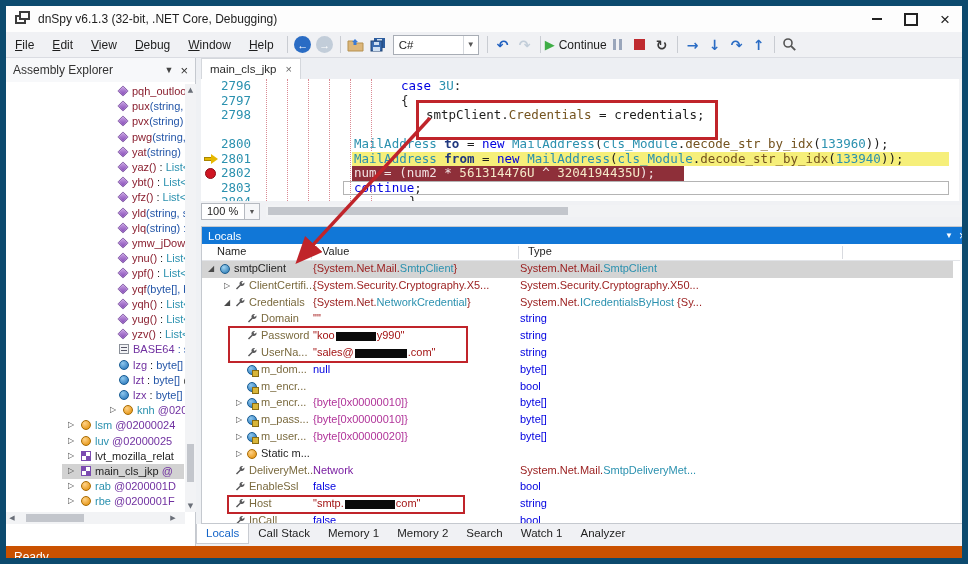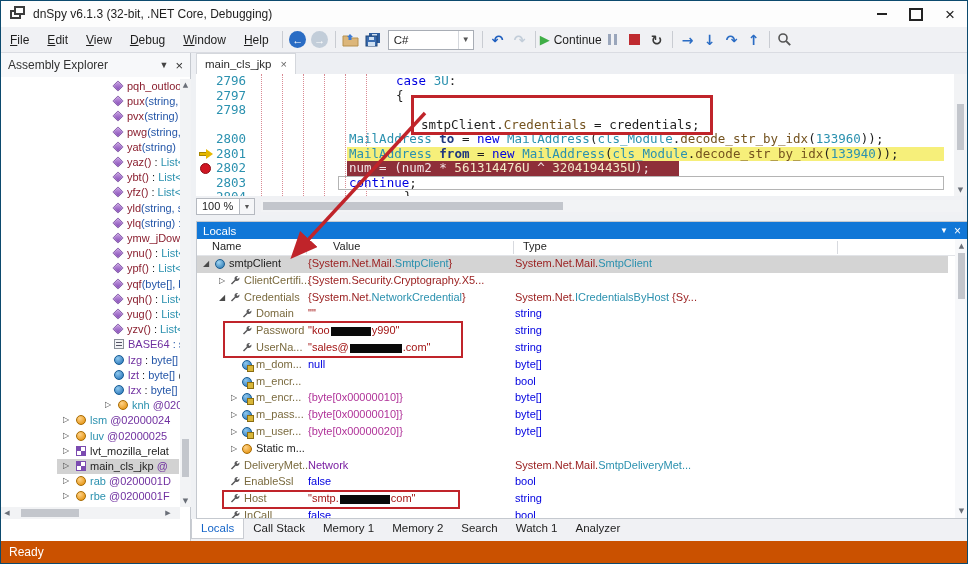--- a/index.html
+++ b/index.html
@@ -1,16 +1,16 @@
 <!DOCTYPE html>
 <html><head>
 <meta charset="utf-8">
 <style>
   html,body{margin:0;padding:0;background:#d8d8d8;}
-  #root{position:relative;width:968px;height:564px;background:#eff1f4;border:1px solid #0c4a6e;
+  #root{position:relative;width:968px;height:564px;background:#eff1f4;border:6px solid #0c4a6e;
         font-family:"Liberation Sans",sans-serif;overflow:hidden;box-sizing:border-box;}
   #root *{box-sizing:border-box;}
 
   
   .titlebar{position:absolute;left:0;top:0;width:100%;height:26px;background:#fdfdfd;display:flex;align-items:center;}
   .applogo{position:relative;width:11px;height:9px;border:2px solid #3c3c3c;margin-left:9px;}
   .applogo::after{content:"";position:absolute;right:-6px;top:-6px;width:7px;height:5px;border:2px solid #3c3c3c;background:#fdfdfd;}
   .title-text{margin-left:12px;font-size:12px;color:#1e1e1e;}
   .wbtns{margin-left:auto;display:flex;height:100%;}
   .wb{width:34px;height:100%;display:flex;align-items:center;justify-content:center;cursor:default;}
@@ -369,21 +369,21 @@
 
   <div class="editor" id="editor">
       <div class="guide" style="left: 65px;"></div>
       <div class="guide" style="left: 86px;"></div>
       <div class="guide" style="left: 107px;"></div>
       <div class="guide" style="left: 128px;"></div>
       <div class="guide" style="left: 149px;"></div>
       <div class="guide" style="left: 170px;"></div>
       <div class="cl" style="top: 0px;"><span class="lnum">2796</span><span class="ctext" style="left: 200px;"><span class="kw">case</span><span class="pl"> </span><span class="num">3U</span><span class="pl">:</span></span></div>
       <div class="cl" style="top: 14.5px;"><span class="lnum">2797</span><span class="ctext" style="left: 200px;"><span class="pl">{</span></span></div>
-      <div class="cl" style="top: 29px;"><span class="lnum">2798</span><span class="ctext" style="left: 225px; margin-top: 15px;"><span class="pl">smtpClient.</span><span class="prop">Credentials</span><span class="pl"> = credentials;</span></span></div>
+      <div class="cl" style="top: 29px;"><span class="lnum">2798</span><span class="ctext" style="left: 225px;"><span class="pl">smtpClient.</span><span class="prop">Credentials</span><span class="pl"> = credentials;</span></span></div>
       <div class="cl" style="top: 58px;"><span class="lnum">2800</span><span class="ctext" style="left: 153px;"><span class="ty">MailAddress</span><span class="pl"> </span><span class="loc">to</span><span class="pl"> = </span><span class="kw">new</span><span class="pl"> </span><span class="ty">MailAddress</span><span class="pl">(</span><span class="ty">cls_Module</span><span class="pl">.</span><span class="prop">decode_str_by_idx</span><span class="pl">(</span><span class="num">133960</span><span class="pl">));</span></span></div>
       <div class="linebg bg-current" style="top: 72.5px; left: 151px; width: 597px;"></div>
       <div class="cl" style="top: 72.5px;"><span class="cur-arrow"></span><span class="lnum">2801</span><span class="ctext" style="left: 153px;"><span class="ty">MailAddress</span><span class="pl"> </span><span class="loc">from</span><span class="pl"> = </span><span class="kw">new</span><span class="pl"> </span><span class="ty">MailAddress</span><span class="pl">(</span><span class="ty">cls_Module</span><span class="pl">.</span><span class="prop">decode_str_by_idx</span><span class="pl">(</span><span class="num">133940</span><span class="pl">));</span></span></div>
       <div class="linebg bg-break" style="top: 87px; left: 151px; width: 332px;"></div>
       <div class="cl" style="top: 87px;"><span class="bp"></span><span class="lnum">2802</span><span class="ctext" style="left: 153px;"><span class="hl">num = (num2 * </span><span class="hln">561314476U</span><span class="hl"> ^ </span><span class="hln">3204194435U</span><span class="hl">);</span></span></div>
       <div class="scopebox" style="top: 101.5px; left: 142px; width: 606px;"></div>
       <div class="cl" style="top: 101.5px;"><span class="lnum">2803</span><span class="ctext" style="left: 153px;"><span class="kw">continue</span><span class="pl">;</span></span></div>
       <div class="cl" style="top: 116px;"><span class="lnum">2804</span><span class="ctext" style="left: 208px;"><span class="pl">}</span></span></div>
     </div>
 
@@ -401,21 +401,21 @@
   </div>
 
   <div class="locals">
     <div class="loc-title" style="background: rgb(17, 119, 215);">
       <span class="loc-title-text">Locals</span>
       <span class="loc-tic">▼</span>
       <span class="loc-tx">×</span>
     </div>
     <div class="loc-head" id="lhead">
         <span class="hcell" style="left: 15px;">Name</span>
-        <span class="hcell" style="left: 136px; text-align: right;">Value</span>
+        <span class="hcell" style="left: 120px; text-align: right;">Value</span>
         <span class="hcell" style="left: 326px;">Type</span>
         <span class="hsep" style="left: 109px;"></span>
         <span class="hsep" style="left: 316px;"></span>
         <span class="hsep" style="left: 640px;"></span>
       </div>
     <div id="lrows">
         <div class="lrow" style="top: 0px;">
           <span class="row-sel"></span>
           <span class="lexp" style="left: 6px;">◢</span>
           <span class="ic ic-local" style="left: 18px; top: 3px;"></span>
@@ -425,20 +425,21 @@
         </div>
         <div class="lrow" style="top: 16.8px;">
           <span class="lexp" style="left: 22px;">▷</span>
           <span class="ic ic-prop" style="left: 33px; top: 3px;">
             <svg width="12" height="12" viewBox="0 0 16 16">
               <path fill="#5a5a5c" d="M13.8 3.2a3.6 3.6 0 0 1-4.8 4.5L4 12.7 2.6 11.3 7.6 6.3a3.6 3.6 0 0 1 4.5-4.8L9.9 3.7l1.7 1.7 2.2-2.2z"></path>
             </svg>
           </span>
           <span class="lcell lname nm" style="left: 47px; width: 72px;">ClientCertifi...</span>
           <span class="lcell lval"><span class="ns">{System.Security.Cryptography.X5...</span></span>
+          <span class="lcell ltyp"><span class="ns">System.Security.Cryptography.X50...</span></span>
         </div>
         <div class="lrow" style="top: 33.6px;">
           <span class="lexp" style="left: 22px;">◢</span>
           <span class="ic ic-prop" style="left: 33px; top: 3px;">
             <svg width="12" height="12" viewBox="0 0 16 16">
               <path fill="#5a5a5c" d="M13.8 3.2a3.6 3.6 0 0 1-4.8 4.5L4 12.7 2.6 11.3 7.6 6.3a3.6 3.6 0 0 1 4.5-4.8L9.9 3.7l1.7 1.7 2.2-2.2z"></path>
             </svg>
           </span>
           <span class="lcell lname nm" style="left: 47px; width: 72px;">Credentials</span>
           <span class="lcell lval"><span class="ns">{System.Net.</span><span class="ty">NetworkCredential</span><span class="ns">}</span></span>

